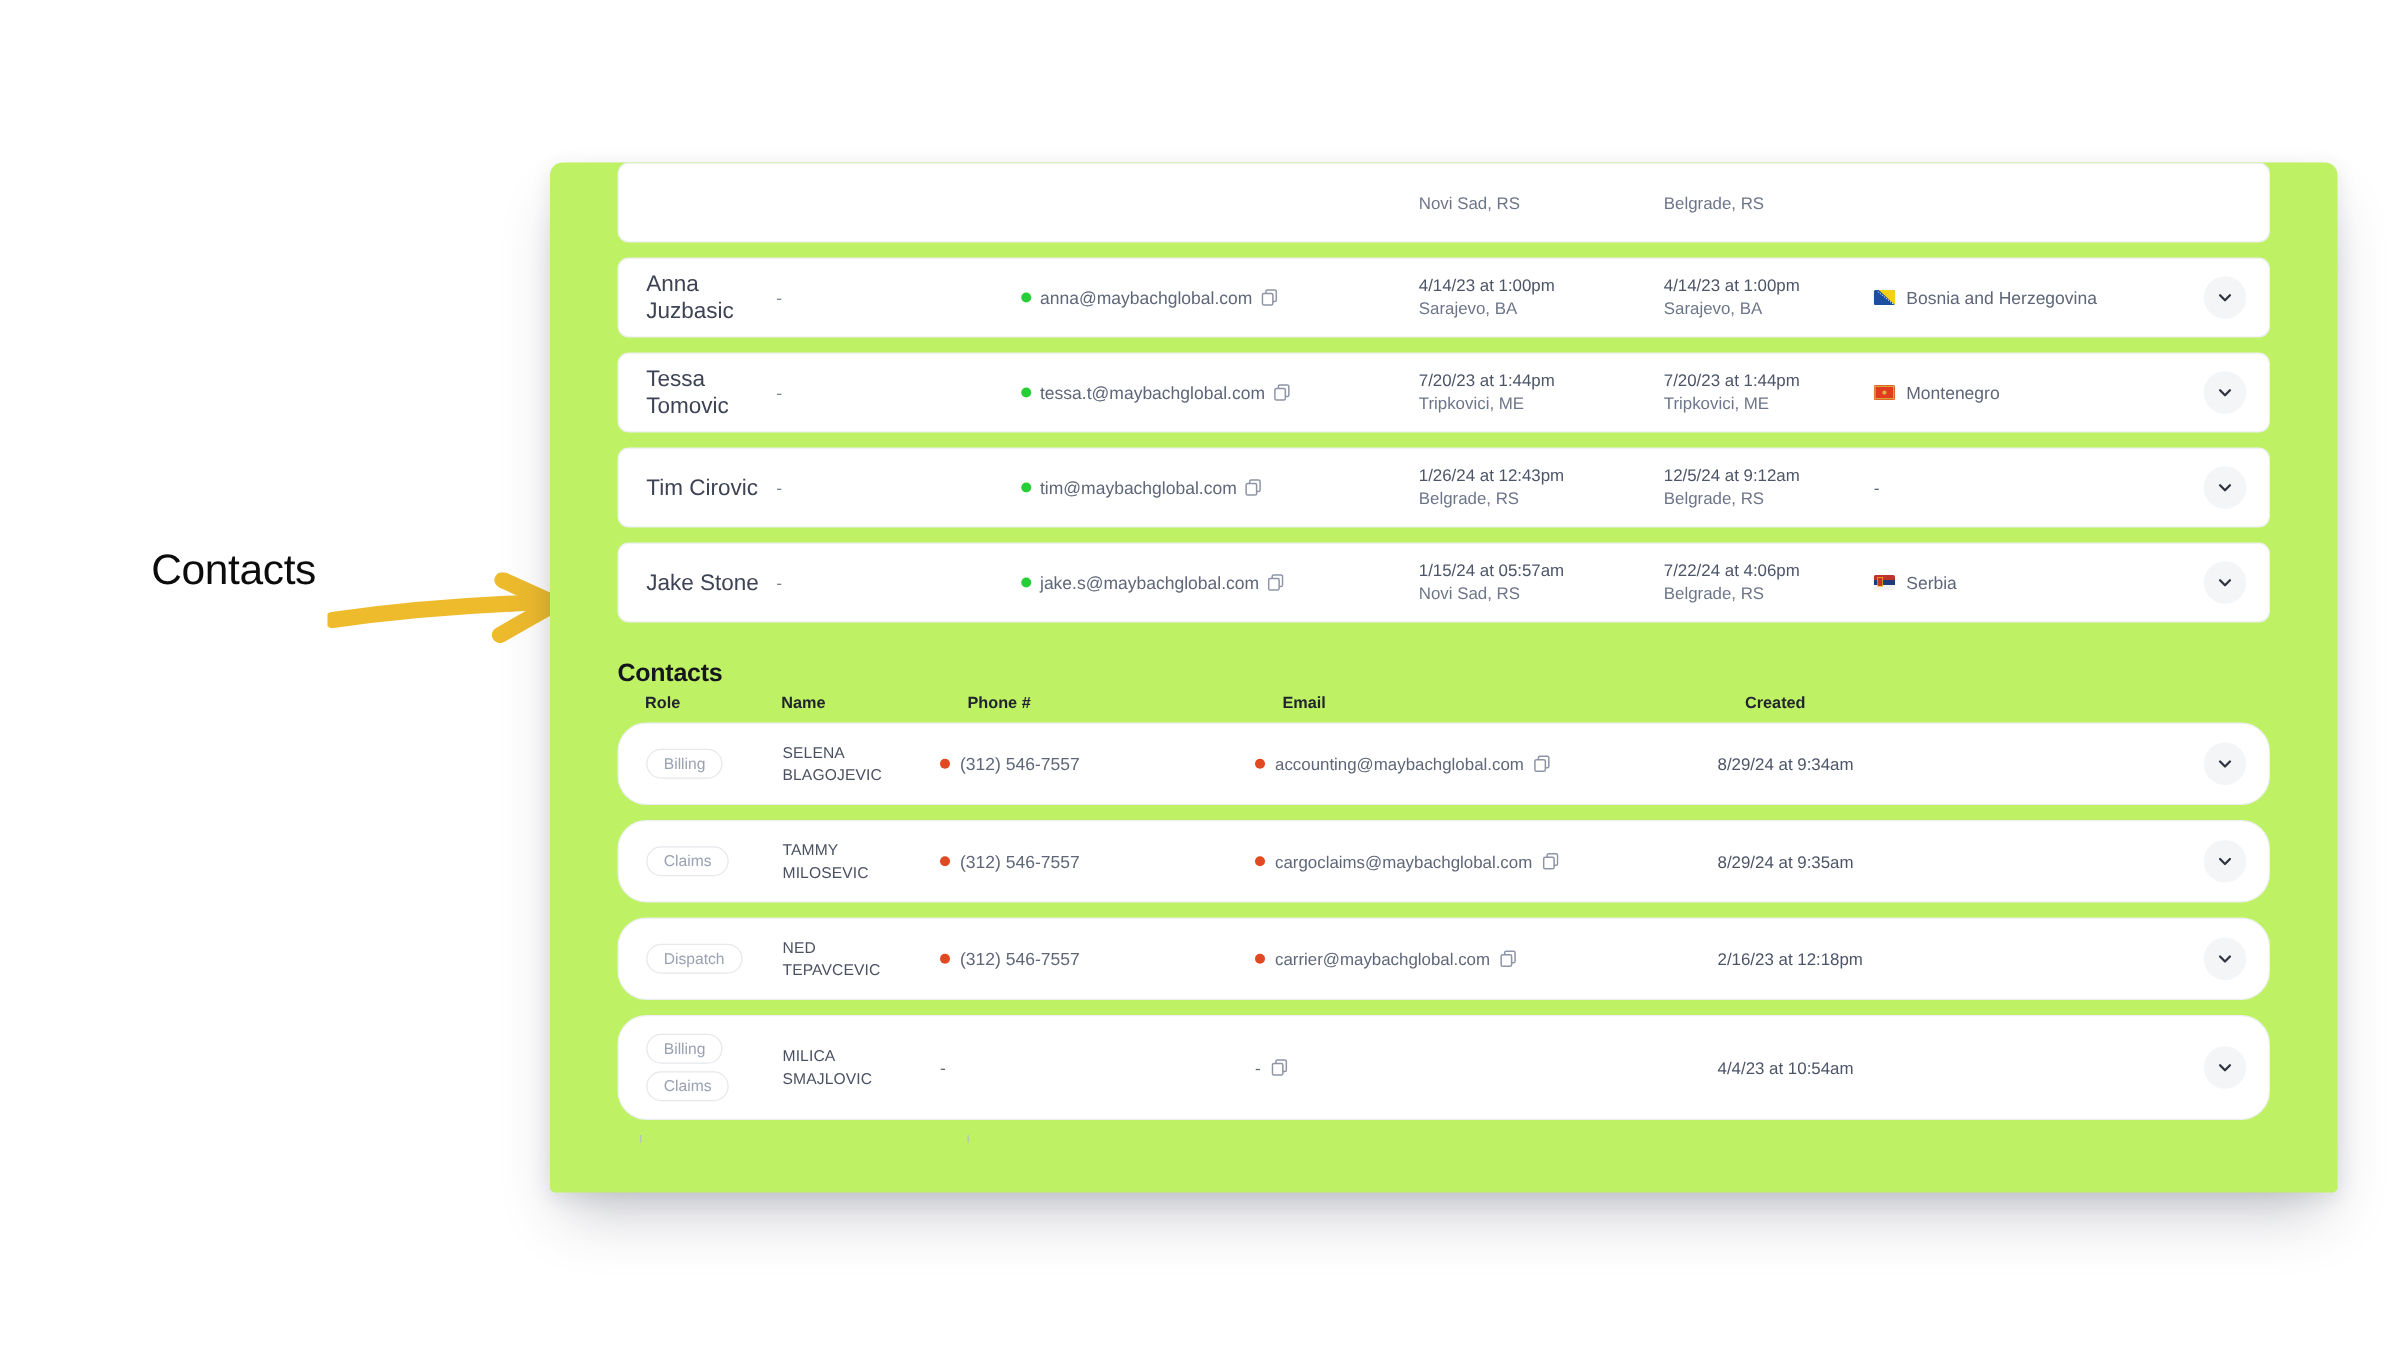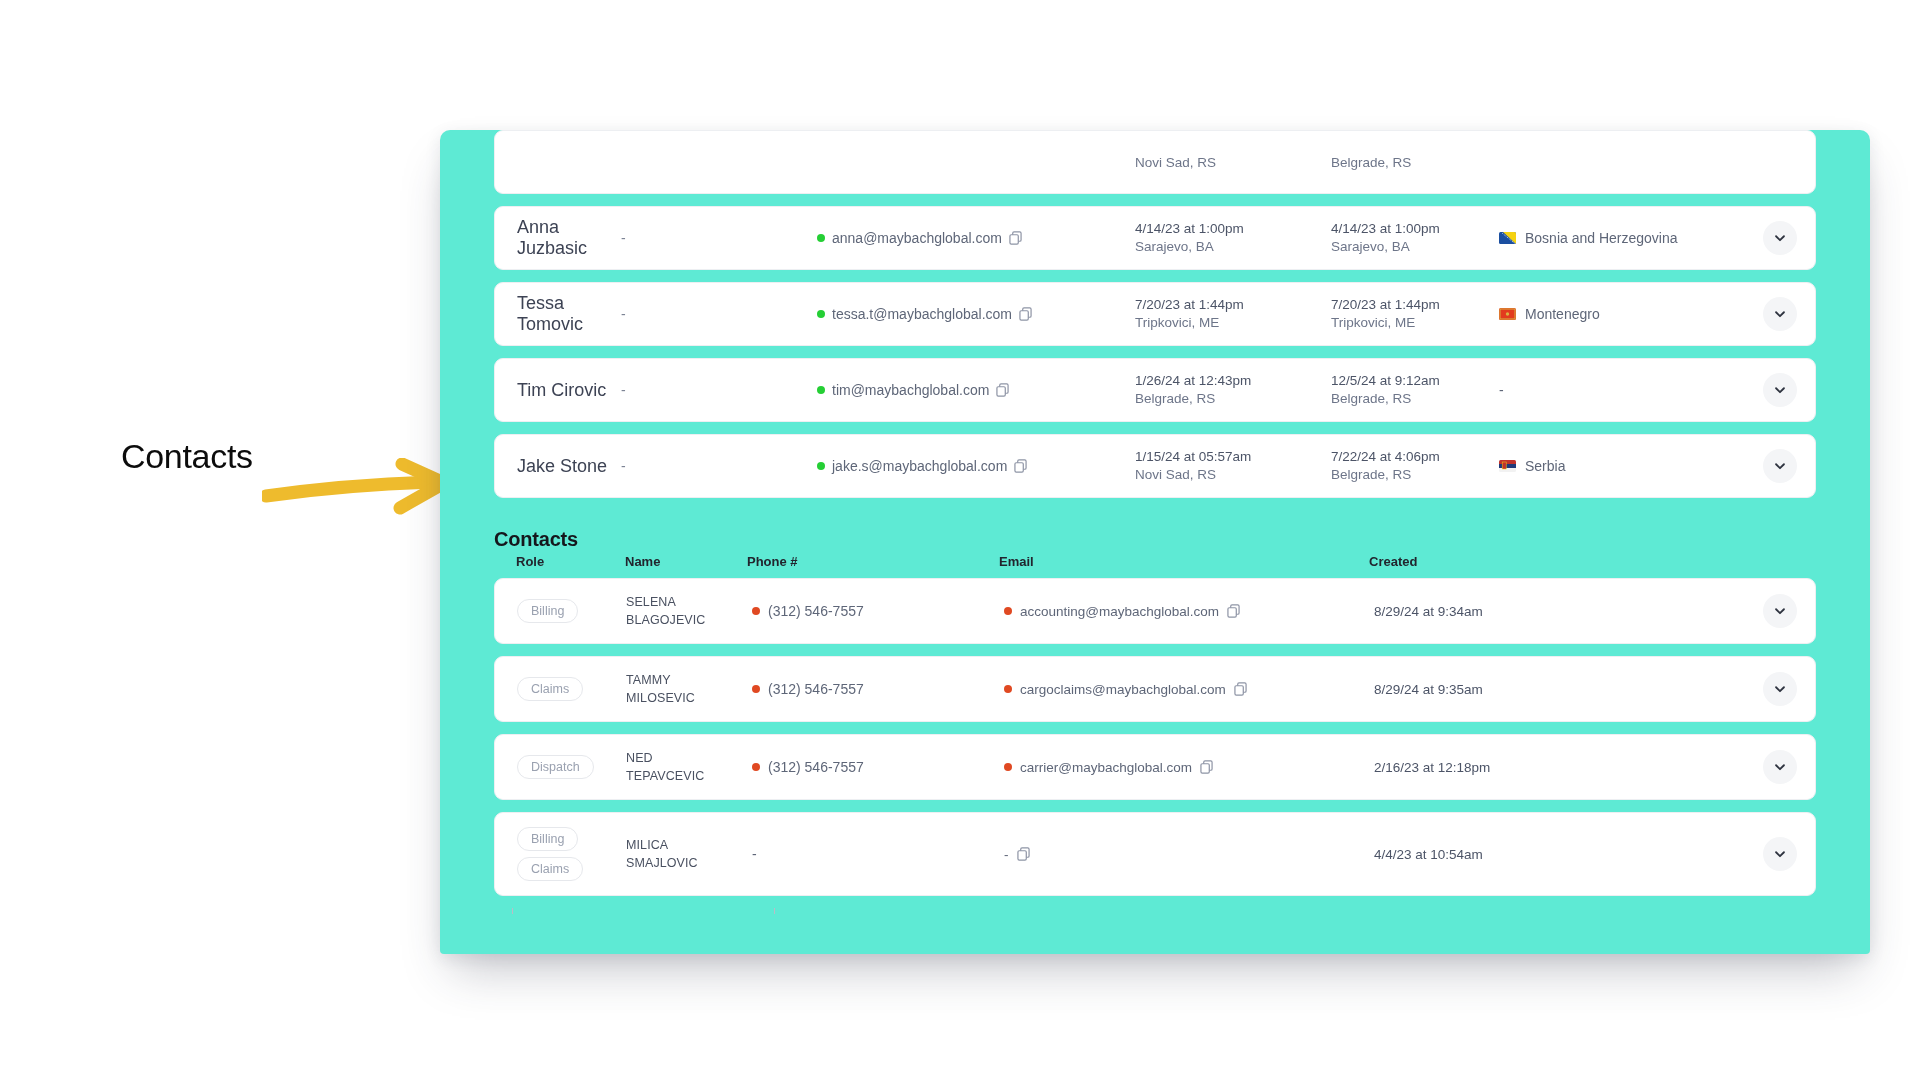--- a/index.html
+++ b/index.html
@@ -17,21 +17,21 @@
     position: absolute; left: 121px; top: 437px;
     font-size: 34px; font-weight: 400; color: #0c0c0c;
     letter-spacing: -0.3px; white-space: nowrap;
   }
   .annot-arrow { position: absolute; left: 262px; top: 458px; width: 210px; height: 60px; }
 
   
   .window {
     position: absolute; left: 440px; top: 130px;
     width: 1430px; height: 824px;
-    background: #5eead4;
+    background: #bef264;
     border-radius: 10px 10px 4px 4px;
     box-shadow: 0 26px 46px -12px rgba(42,48,70,.28),
                 0 4px 16px rgba(42,48,70,.10);
     overflow: hidden;
   }
   .window-inner { position: absolute; inset: 0; overflow: hidden; }
 
   
   .row-card {
     margin: 0 54px 12px 54px;
@@ -77,36 +77,36 @@
   .contacts-section { margin-top: 30px; }
   .sec-title {
     margin: 0 0 3px 54px; font-size: 20px; font-weight: 700;
     color: #15171c; letter-spacing: -0.2px;
   }
   .sec-sub { margin: 0 0 20px 54px; font-size: 13.5px; color: #6d7589; }
 
   .thead { display: flex; margin: 0 54px 9px 54px; }
   .th { font-size: 13px; font-weight: 700; color: #22252e; }
   .th-role   { width: 131px; padding-left: 22px; }
-  .th-name   { width: 122px; }
+  .th-name   { width: 149px; }
   .th-phone  { width: 252px; }
   .th-email  { width: 370px; }
   .th-created{ flex: 1; }
 
   .ct-role { width: 131px; padding-left: 22px; display:flex; flex-direction:column; gap:6px; align-items:flex-start; }
   .pill {
     border: 1px solid #e6e8ec; border-radius: 999px;
     padding: 4px 13px; font-size: 12.5px; color: #9aa1b0;
     background: #fff; white-space: nowrap;
   }
   .ct-name  { width: 126px; font-size: 12.5px; color: #4a5161; line-height: 1.45; letter-spacing:.1px; }
   .ct-phone { width: 252px; font-size: 14px; color: #5e6678; display:flex; align-items:center; gap:8px;text-align:right; }
   .ct-email { width: 370px; font-size: 13.5px; color: #5e6678; display:flex; align-items:center; gap:8px; }
   .ct-created { flex:1; font-size: 13.5px; color: #4c5467; }
-  .contact-card { min-height: 66px; }
+  .contact-card { min-height: 66px; border-radius: 23px; }
   .contact-card.tall { min-height: 84px; }
 
   
   .bottom-clip { height: 26px; margin: 0 54px; overflow: hidden; position: relative; }
   .bottom-clip i {
     position: absolute; top: 0; width: 1px; height: 6px; background: #b9bdc7; display:block;
   }
 </style>
 </head>
 <body>

